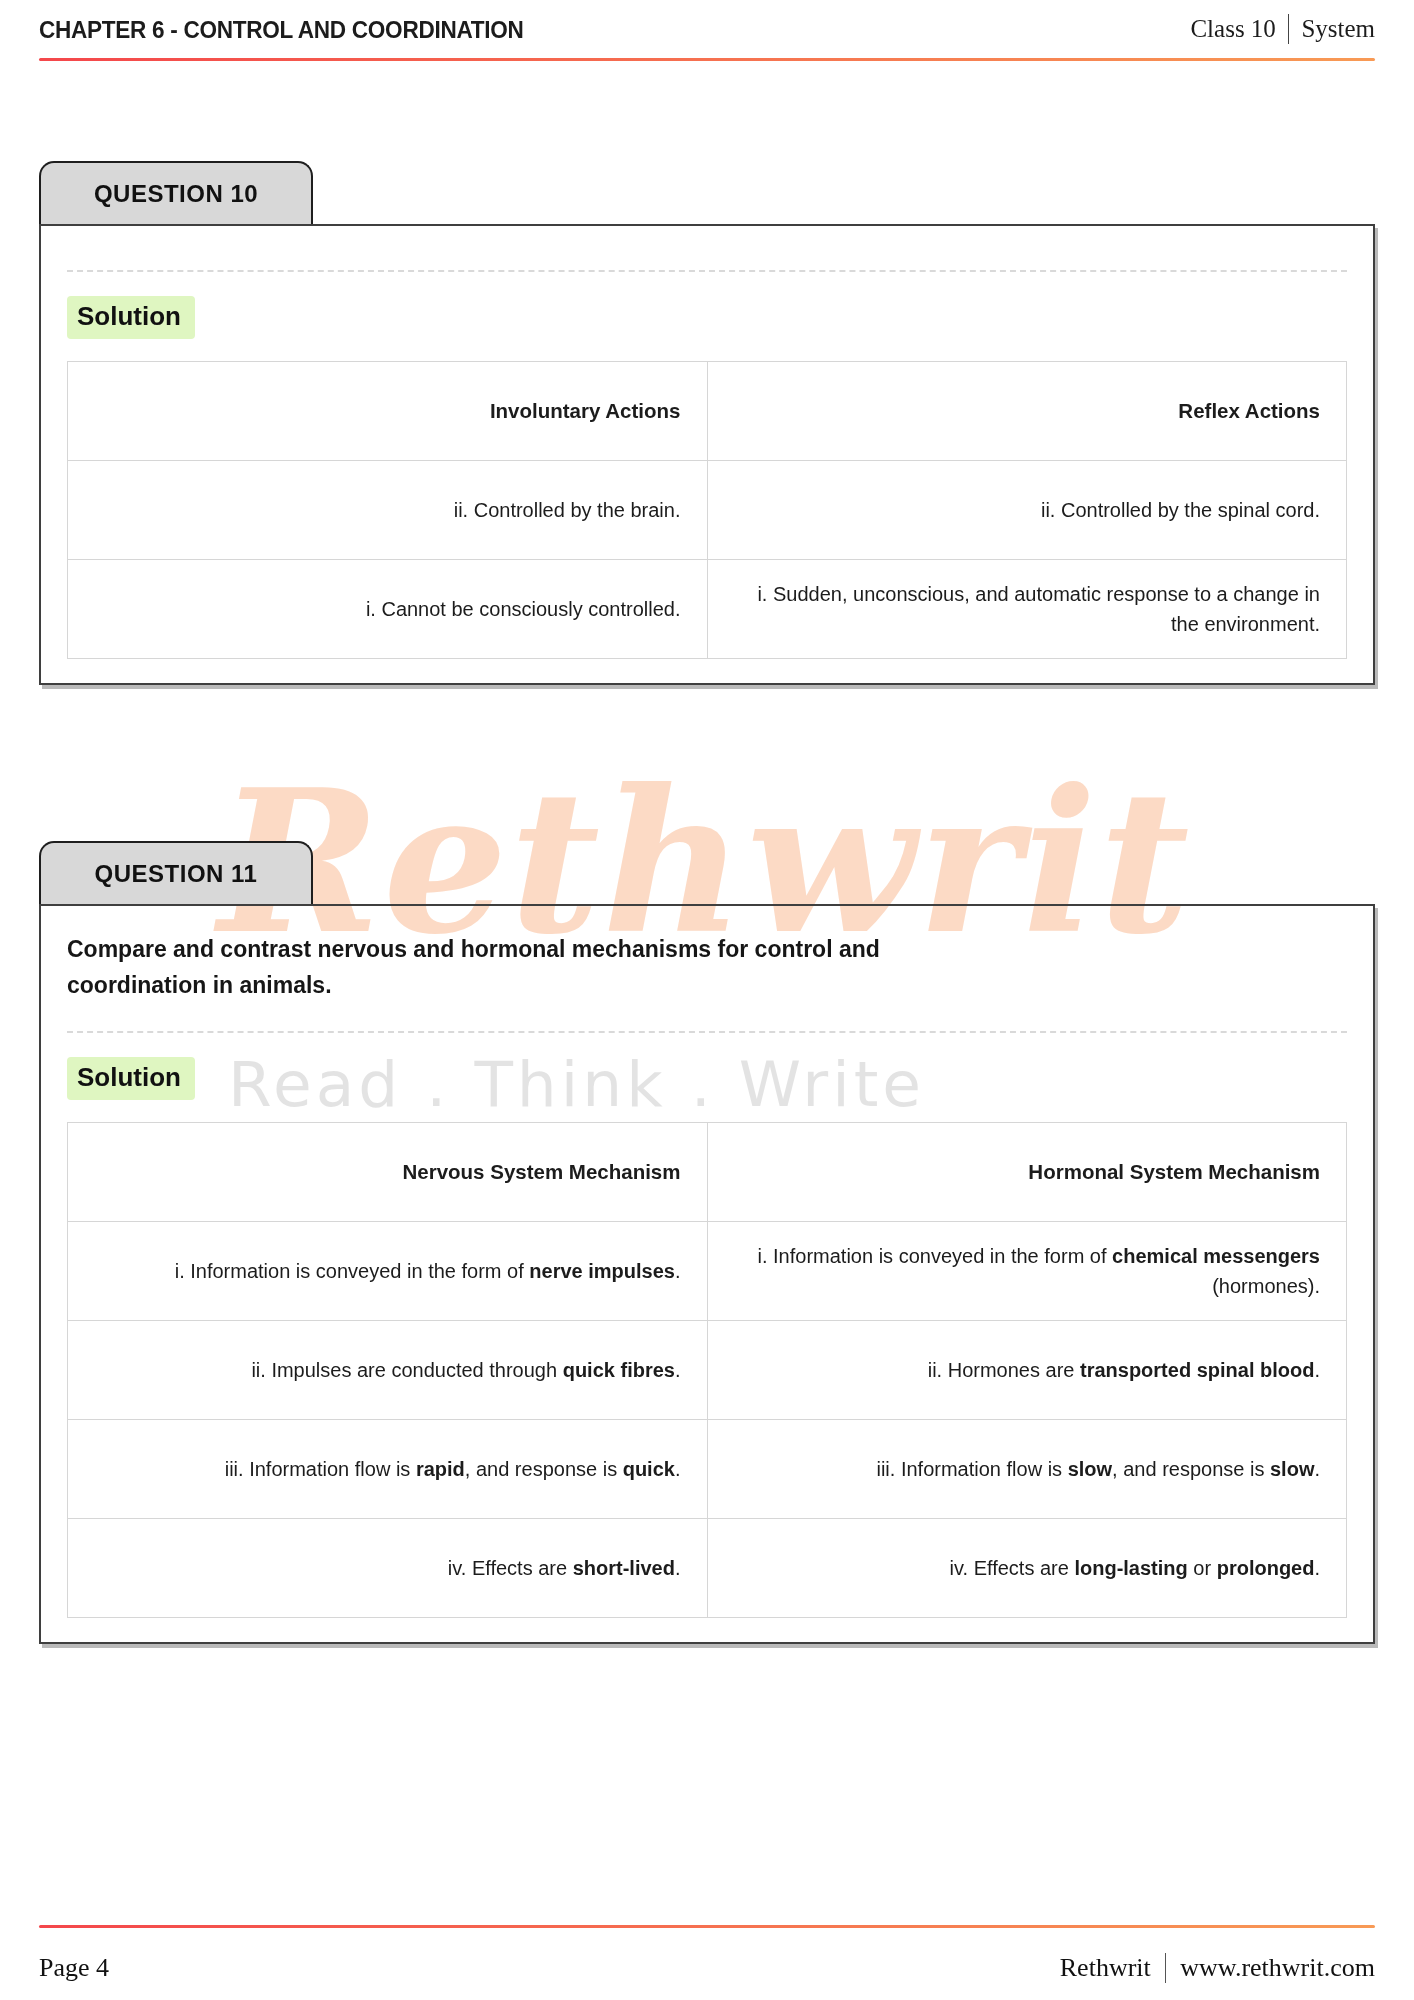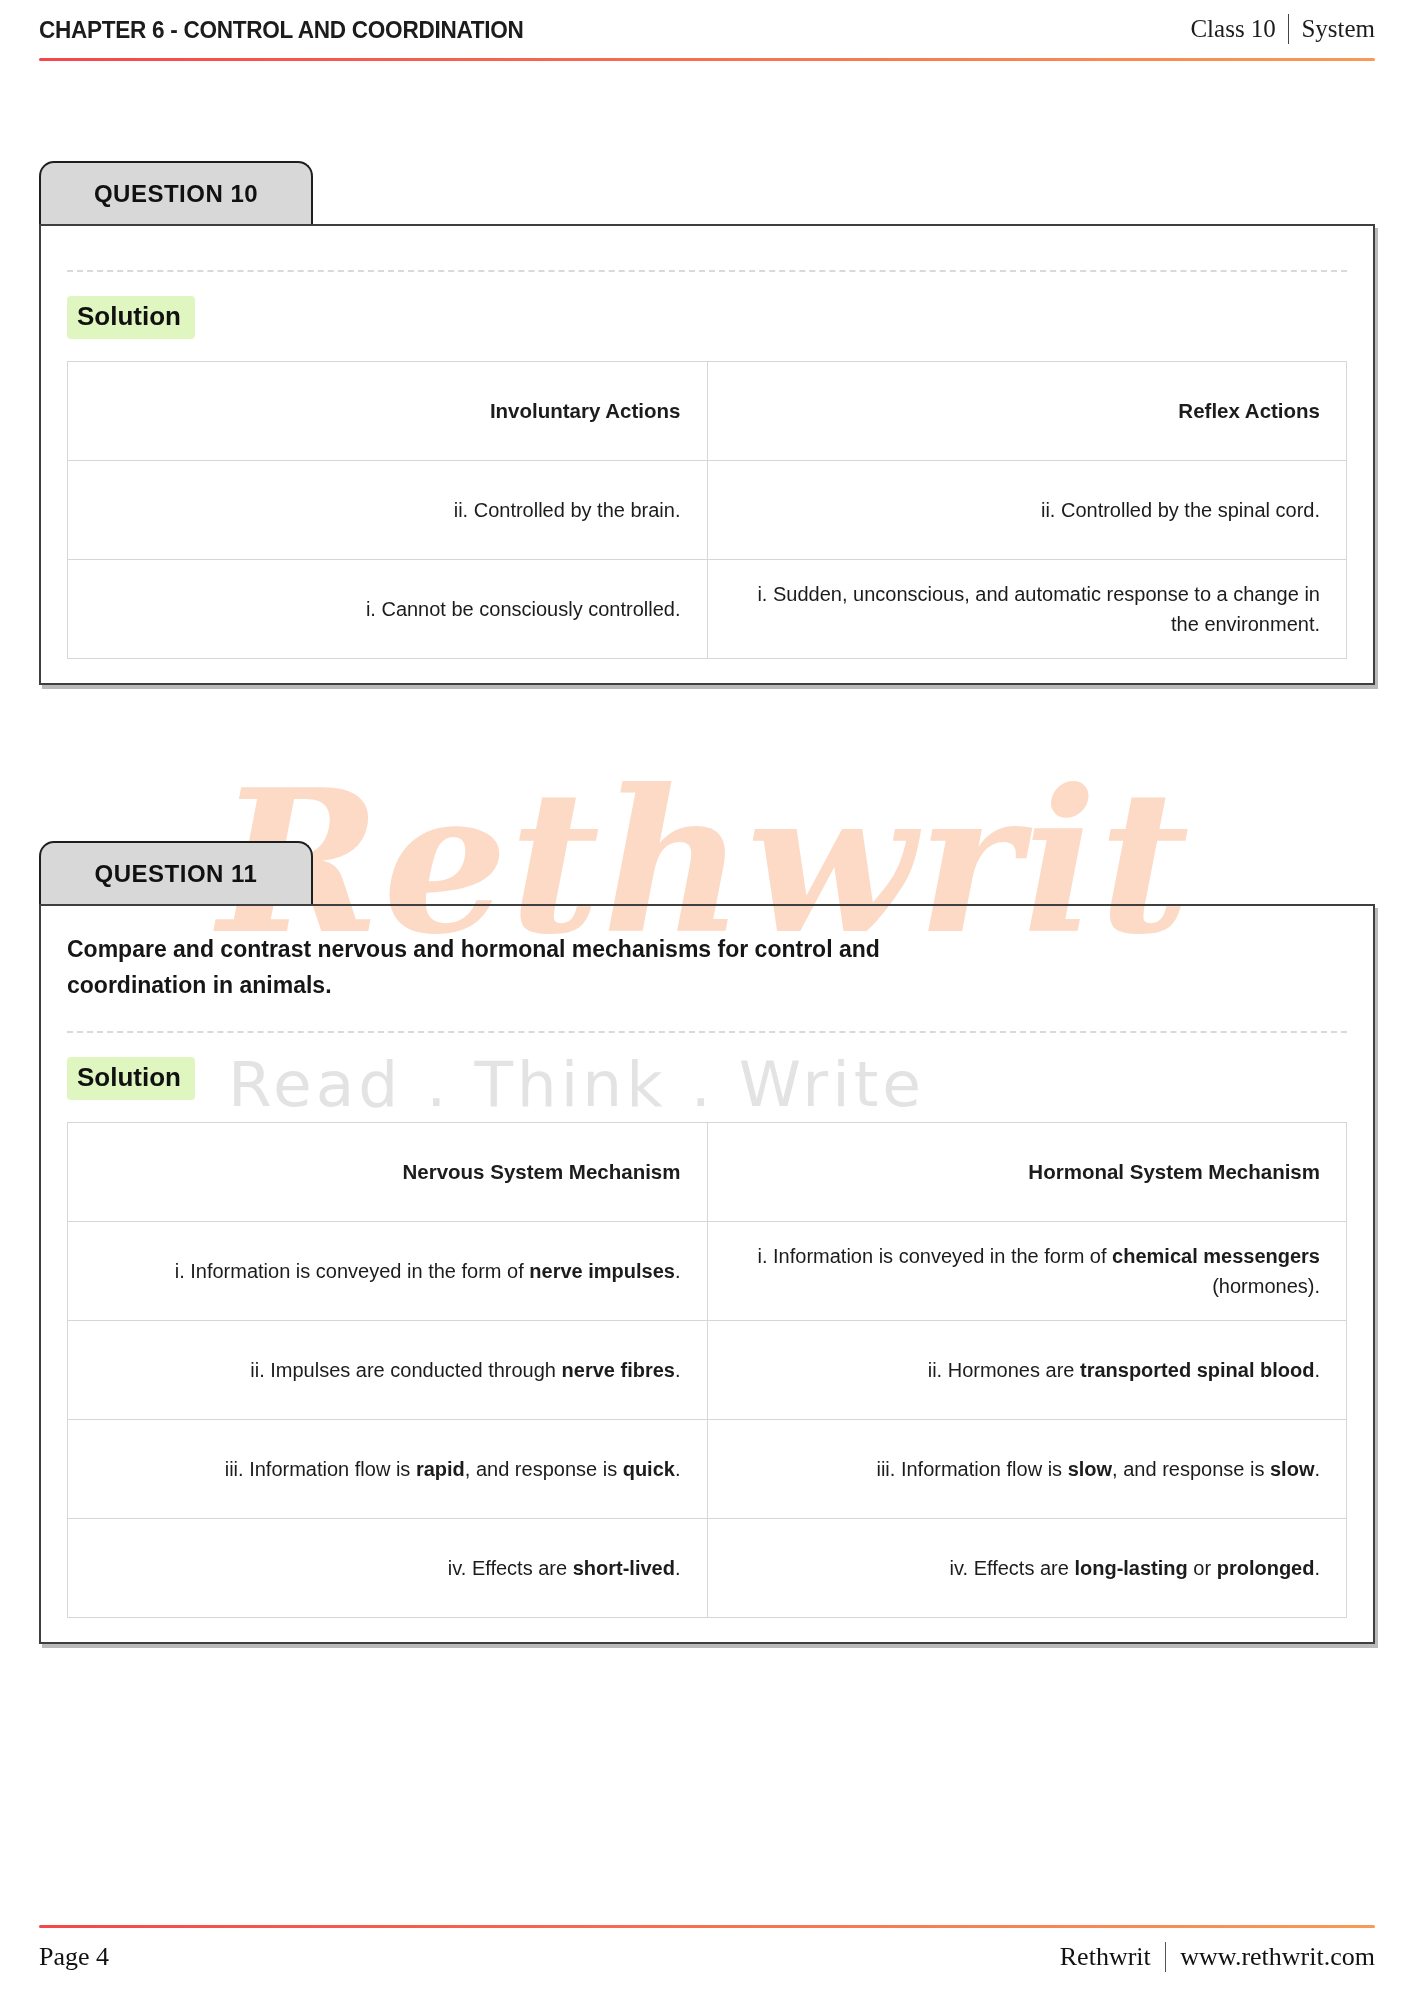--- a/index.html
+++ b/index.html
@@ -66,21 +66,21 @@
     border:1px solid var(--tbl-border);
     width:50%;box-sizing:border-box;height:99px;
     padding:16px 26px;vertical-align:middle;text-align:right;
     font-size:20px;line-height:1.5;color:#1c1c1c;font-weight:400;
   }
   table.cmp-table th{font-weight:700;font-size:20.5px;}
   table.cmp-table b{font-weight:700;}
 
   
   .doc-footer{position:absolute;left:39px;right:39px;top:1925px;z-index:1;}
-  .footer-row{display:flex;justify-content:space-between;align-items:center;margin-top:14px;font-family:"Liberation Serif", serif;font-size:26px;color:#111;}
+  .footer-row{display:flex;justify-content:space-between;align-items:center;margin-top:25px;font-family:"Liberation Serif", serif;font-size:26px;color:#111;}
   .footer-right{display:flex;align-items:center;gap:14px;}
   .footer-vbar{display:inline-block;width:1.5px;height:30px;background:#555;}
 </style>
 </head>
 <body style="--rule-start: #f4474b; --rule-end: #f89a55; --tab-bg: #d8d8d8; --solution-bg: #dff6c1; --tbl-border: #d6d6d6; --wm-main: rgba(246,150,90,0.35); --wm-sub: rgba(60,60,60,0.14);">
 
 <div class="watermark-main">Rethwrit</div>
 <div class="watermark-sub">Read . Think . Write</div>
 
 <div class="page-pad">
@@ -137,21 +137,21 @@
               <th>Nervous System Mechanism</th>
               <th>Hormonal System Mechanism</th>
             </tr>
           </thead>
           <tbody>
             <tr>
               <td>i. Information is conveyed in the form of <b>nerve impulses</b>.</td>
               <td>i. Information is conveyed in the form of <b>chemical messengers</b> (hormones).</td>
             </tr>
             <tr>
-              <td>ii. Impulses are conducted through <b>nerve fibres</b>.</td>
+              <td>ii. Impulses are conducted through <b>quick fibres</b>.</td>
               <td>ii. Hormones are <b>transported spinal blood</b>.</td>
             </tr>
             <tr>
               <td>iii. Information flow is <b>rapid</b>, and response is <b>quick</b>.</td>
               <td>iii. Information flow is <b>slow</b>, and response is <b>slow</b>.</td>
             </tr>
             <tr>
               <td>iv. Effects are <b>short-lived</b>.</td>
               <td>iv. Effects are <b>long-lasting</b> or <b>prolonged</b>.</td>
             </tr>

